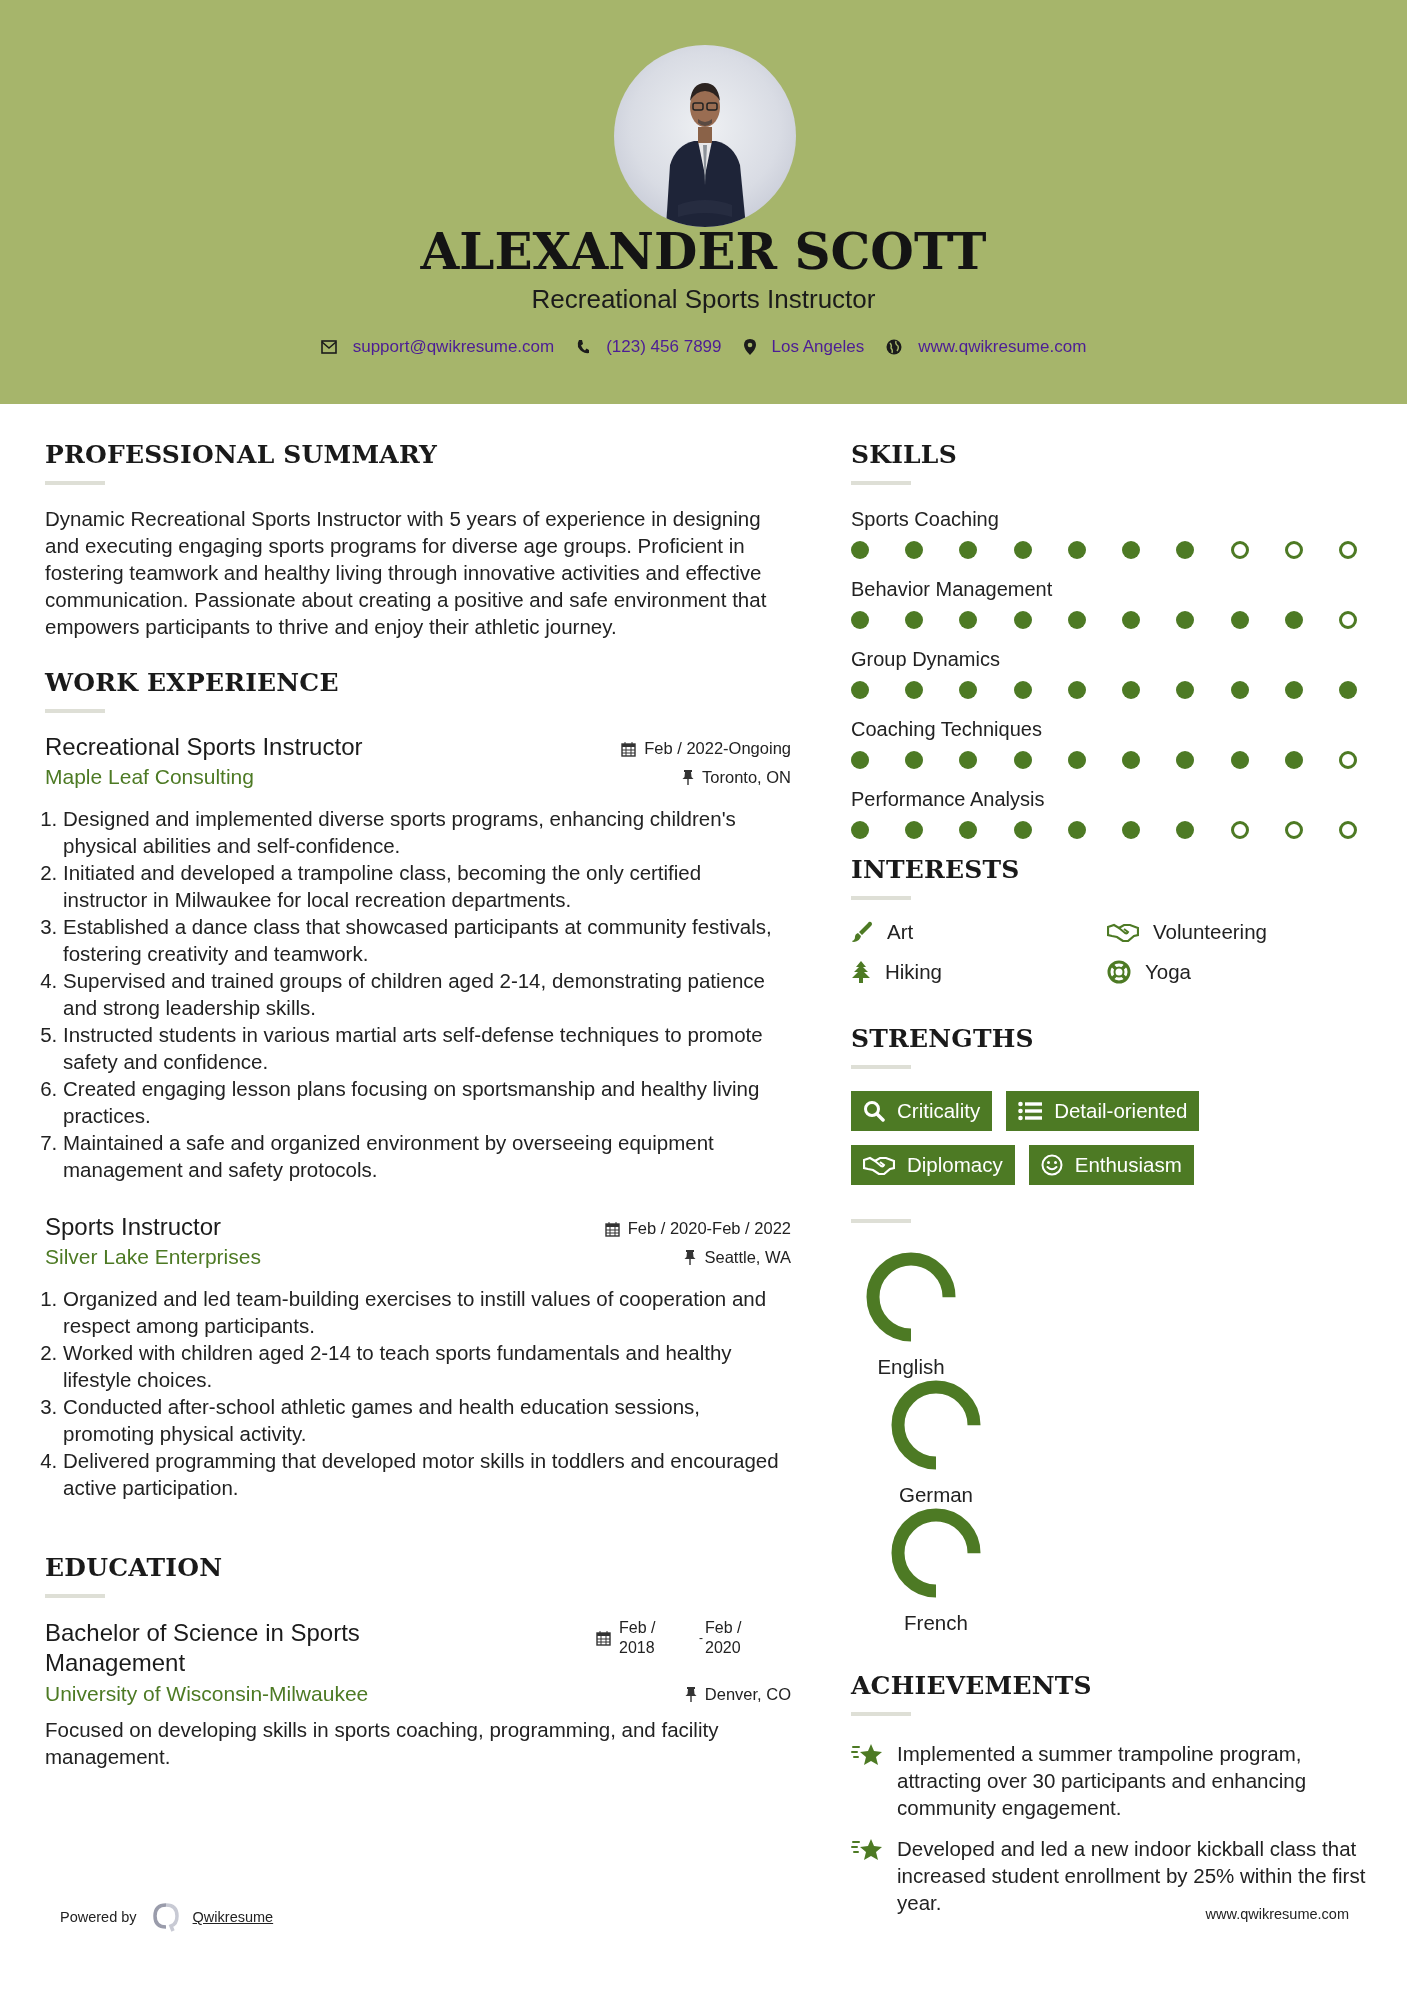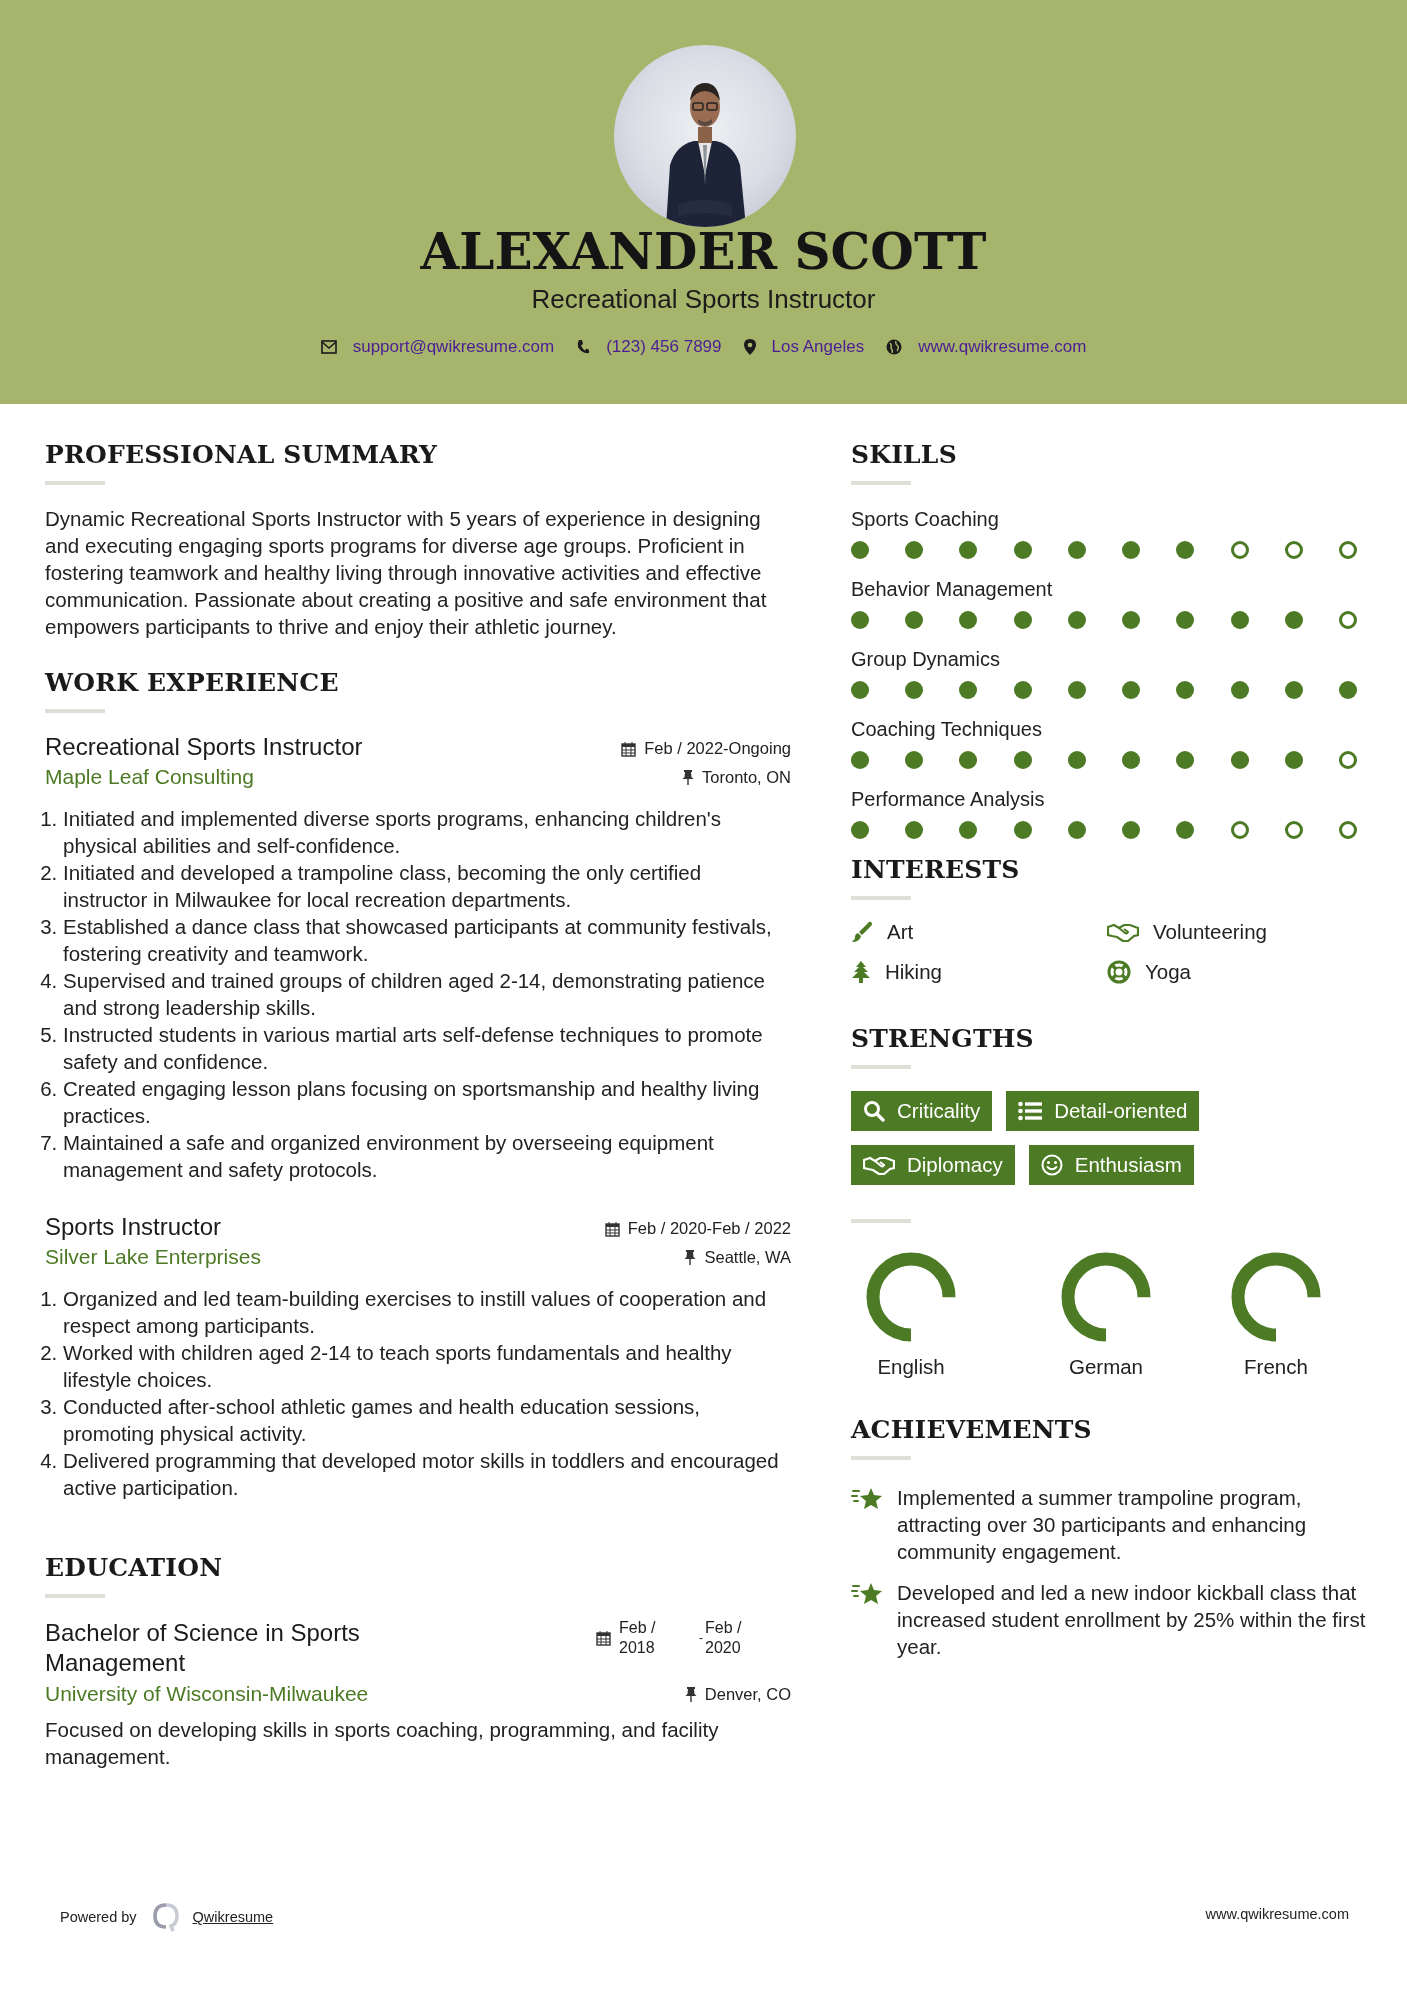--- a/index.html
+++ b/index.html
@@ -41,21 +41,21 @@
   .dot.empty { background: #fff; border: 3px solid #4d7a24; }
 
   .interests { display: grid; grid-template-columns: 256px 250px; row-gap: 16px; }
   .interest { display: flex; align-items: center; font-size: 20.5px; color: #222; }
   .interest svg { margin-right: 14px; }
 
   .strengths { display: flex; flex-wrap: wrap; gap: 14px 14px; width: 520px; }
   .chip { background: #4d7a24; color: #fff; font-size: 20.5px; height: 40px; padding: 0 12px; display: flex; align-items: center; }
   .chip svg { margin-right: 12px; }
 
-  .langs { display: flex; }
+  .langs { display: flex; flex-direction: column; }
   .lang { width: 170px; display: flex; flex-direction: column; align-items: center; }
   .lang:first-child { width: 120px; margin-right: 50px; }
   .lang-name { font-size: 20.5px; color: #222; margin-top: 12px; }
 
   .ach { display: flex; align-items: flex-start; margin-bottom: 14px; }
   .ach svg { flex: none; margin-right: 14px; margin-top: 2px; }
   .ach-text { font-size: 20.5px; line-height: 27px; color: #222; }
 
   .footer-left { position: absolute; left: 60px; top: 1902px; display: flex; align-items: center; font-size: 14.5px; color: #222; }
   .footer-left .brand { text-decoration: underline; margin-left: 12px; }
@@ -140,21 +140,21 @@
         <div class="company">Maple Leaf Consulting</div>
         <div class="job-meta">
           <svg width="12" height="16" viewBox="0 0 12 16">
             <path d="M2 1 H10 V3 H9 L9.5 8 L11.5 10 H0.5 L2.5 8 L3 3 H2 Z" fill="#333"></path>
             <rect x="5.3" y="10" width="1.4" height="6" fill="#333"></rect>
           </svg>
           <span>Toronto, ON</span>
         </div>
       </div>
       <ol class="bullets">
-        <li>Initiated and implemented diverse sports programs, enhancing children's physical abilities and self-confidence.</li>
+        <li>Designed and implemented diverse sports programs, enhancing children's physical abilities and self-confidence.</li>
         <li>Initiated and developed a trampoline class, becoming the only certified instructor in Milwaukee for local recreation departments.</li>
         <li>Established a dance class that showcased participants at community festivals, fostering creativity and teamwork.</li>
         <li>Supervised and trained groups of children aged 2-14, demonstrating patience and strong leadership skills.</li>
         <li>Instructed students in various martial arts self-defense techniques to promote safety and confidence.</li>
         <li>Created engaging lesson plans focusing on sportsmanship and healthy living practices.</li>
         <li>Maintained a safe and organized environment by overseeing equipment management and safety protocols.</li>
       </ol>
     </div>
 
     <div class="job" style="margin-top:30px;">

